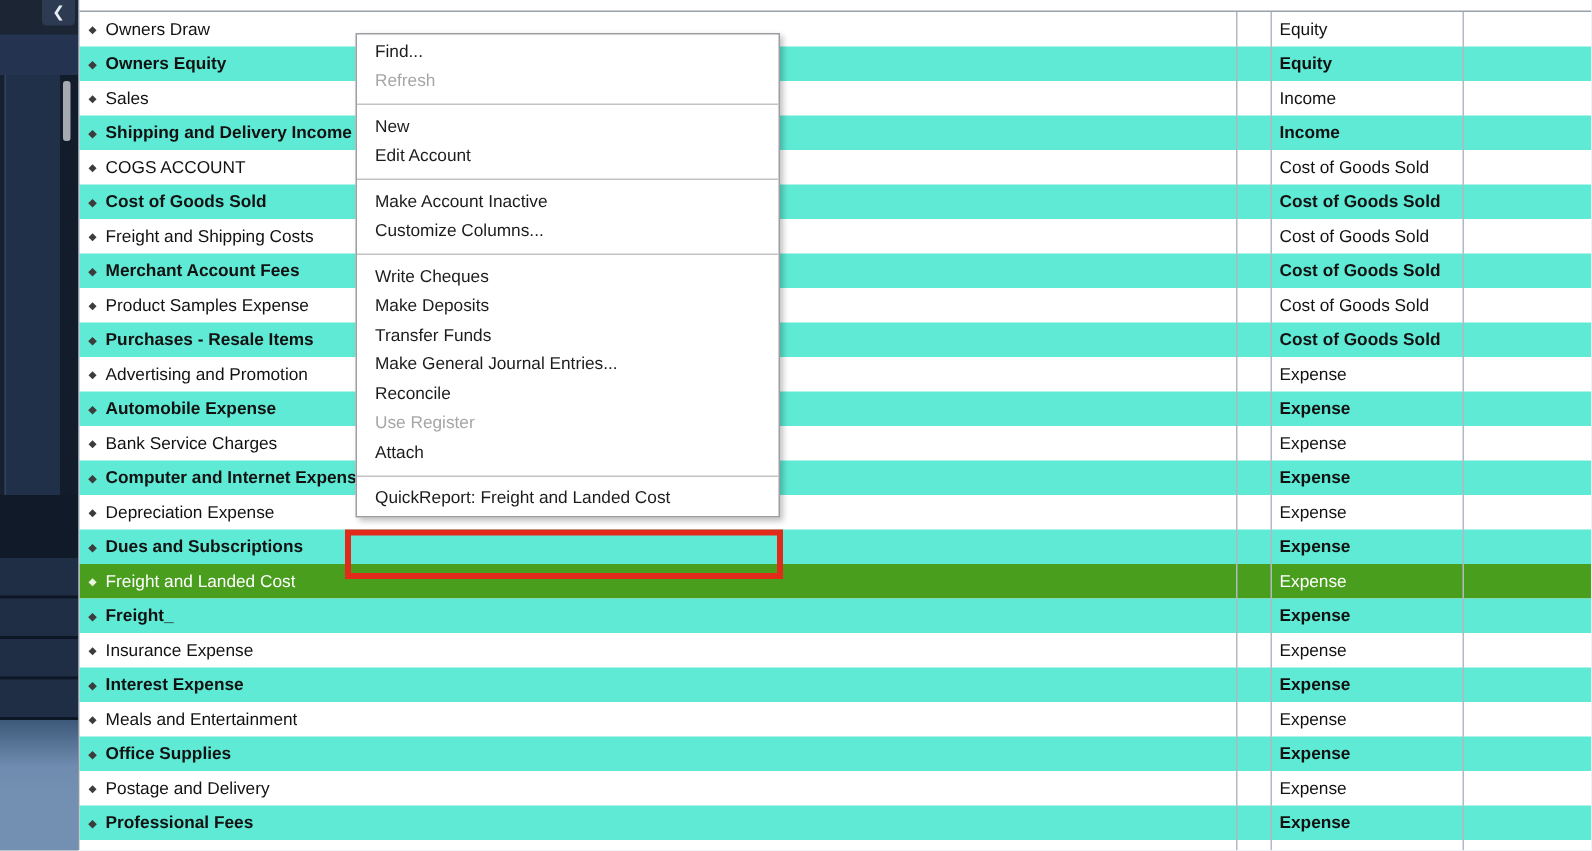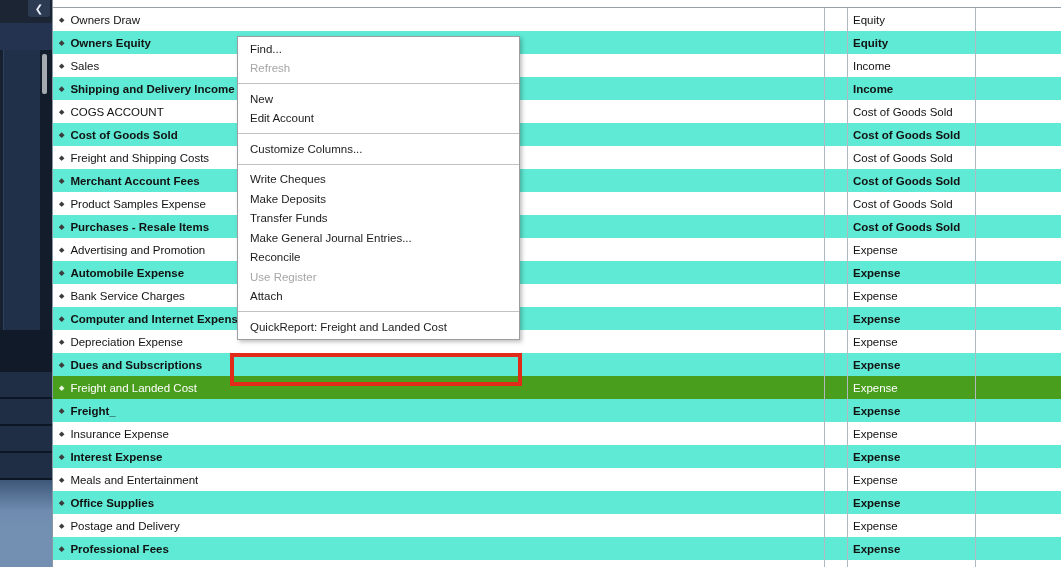--- a/index.html
+++ b/index.html
@@ -38,21 +38,21 @@
   .cell{height:100%;display:flex;align-items:center;box-sizing:border-box;}
   .cell.c-name{flex:1 1 auto;padding-left:5px;min-width:0;}
   .cell.c-chk{width:23px;border-left:1px solid #b2b8c2;}
   .cell.c-type{width:128px;border-left:1px solid #b2b8c2;padding-left:5px;}
   .cell.c-bal{width:86px;border-left:1px solid #b2b8c2;}
   .bullet{font-size:7px;margin:0 6px 0 1px;color:#3c3c3c;flex:0 0 auto;}
   .row.selected .bullet{color:#eaf4e0;}
   .nm{white-space:nowrap;overflow:hidden;}
 
   
-  .context-menu{position:absolute;left:237px;top:36px;width:283px;box-sizing:border-box;
+  .context-menu{position:absolute;left:237px;top:22px;width:283px;box-sizing:border-box;
     background:#ffffff;border:1px solid #9e9ea2;padding:2px 0;
     box-shadow:2px 2px 4px rgba(0,0,0,0.25);}
   .menu-item{height:19.5px;display:flex;align-items:center;padding-left:12px;
     font-size:11.5px;color:#1c1c1c;cursor:default;white-space:nowrap;}
   .menu-item.disabled{color:#a6a6a6;}
   .menu-sep{border-top:1px solid #c3c3c3;margin:5px 0;height:0;}
 
   
   .red-box{position:absolute;left:230px;top:353px;width:292px;height:33px;
     box-sizing:border-box;border:4px solid #e22a1a;pointer-events:none;z-index:30;}
@@ -312,20 +312,21 @@
       </div>
   </main>
 
   <div class="context-menu" id="menu">
       <div class="menu-item">Find...</div>
       <div class="menu-item disabled">Refresh</div>
       <div class="menu-sep"></div>
       <div class="menu-item">New</div>
       <div class="menu-item">Edit Account</div>
       <div class="menu-sep"></div>
+      <div class="menu-item">Make Account Inactive</div>
       <div class="menu-item">Customize Columns...</div>
       <div class="menu-sep"></div>
       <div class="menu-item">Write Cheques</div>
       <div class="menu-item">Make Deposits</div>
       <div class="menu-item">Transfer Funds</div>
       <div class="menu-item">Make General Journal Entries...</div>
       <div class="menu-item">Reconcile</div>
       <div class="menu-item disabled">Use Register</div>
       <div class="menu-item">Attach</div>
       <div class="menu-sep"></div>

